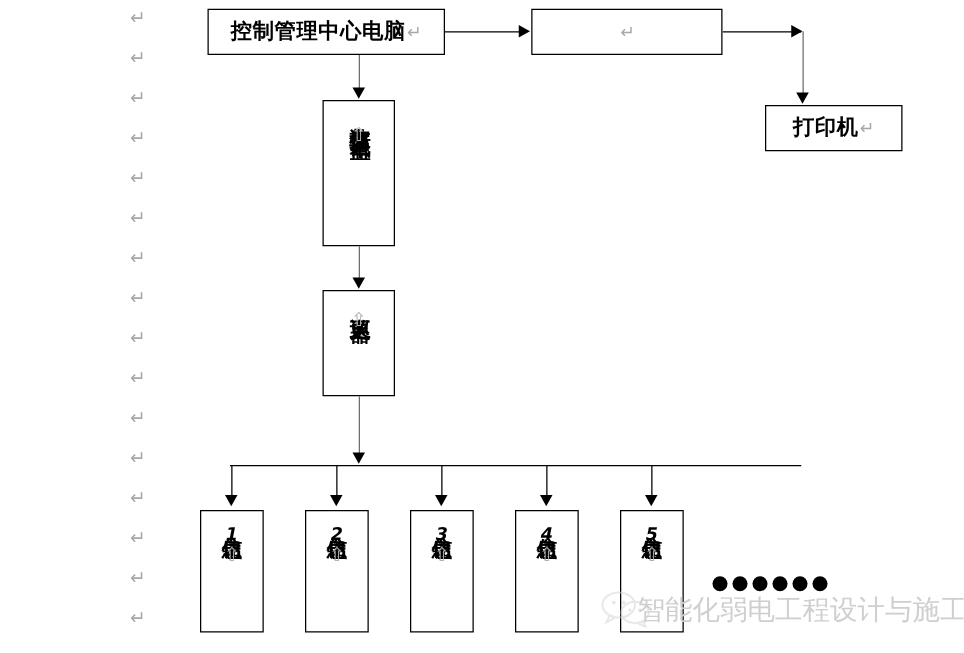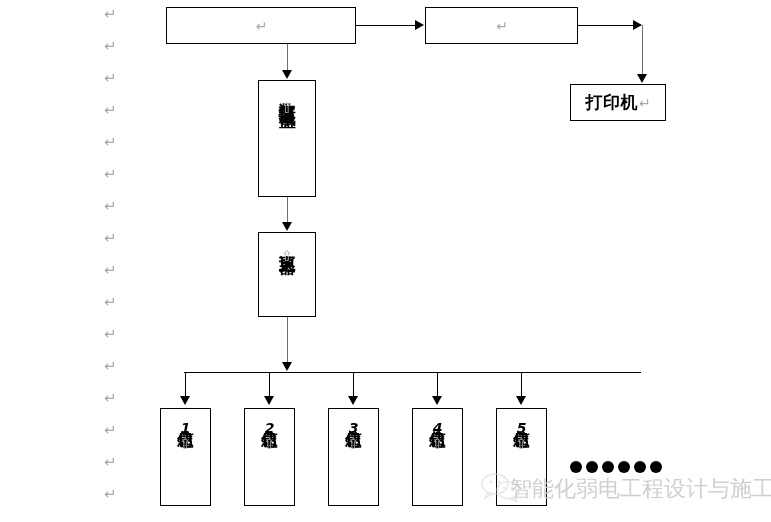--- a/index.html
+++ b/index.html
@@ -212,28 +212,29 @@
   <div class="line-v" style="left:353px; top:372px; height:28px;"></div>
   <div class="arrow-down" style="left:348px; top:396px;"></div>
 
   <div class="line-v" style="left:437px; top:372px; height:28px;"></div>
   <div class="arrow-down" style="left:432px; top:396px;"></div>
 
   <div class="line-v" style="left:521px; top:372px; height:28px;"></div>
   <div class="arrow-down" style="left:516px; top:396px;"></div>
 
   <div class="node" style="left:166px; top:7px; width:190px; height:37px;">
+    <span class="node-label h">控制管理中心电脑</span>
     <span class="inline-pilcrow">↵</span>
   </div>
 
   <div class="node" style="left:425px; top:7px; width:153px; height:37px;">
     <span class="inline-pilcrow">↵</span>
   </div>
 
-  <div class="node" style="left:570px; top:84px; width:96px; height:37px;">
+  <div class="node" style="left:612px; top:84px; width:110px; height:37px;">
     <span class="node-label h">打印机</span>
     <span class="inline-pilcrow">↵</span>
   </div>
 
   <div class="node vert" style="left:258px; top:80px; width:58px; height:117px;">
     <span class="node-label">数据通讯盒</span>
     <span class="up-mark">⇧</span>
   </div>
 
   <div class="node vert" style="left:258px; top:232px; width:58px; height:85px;">

